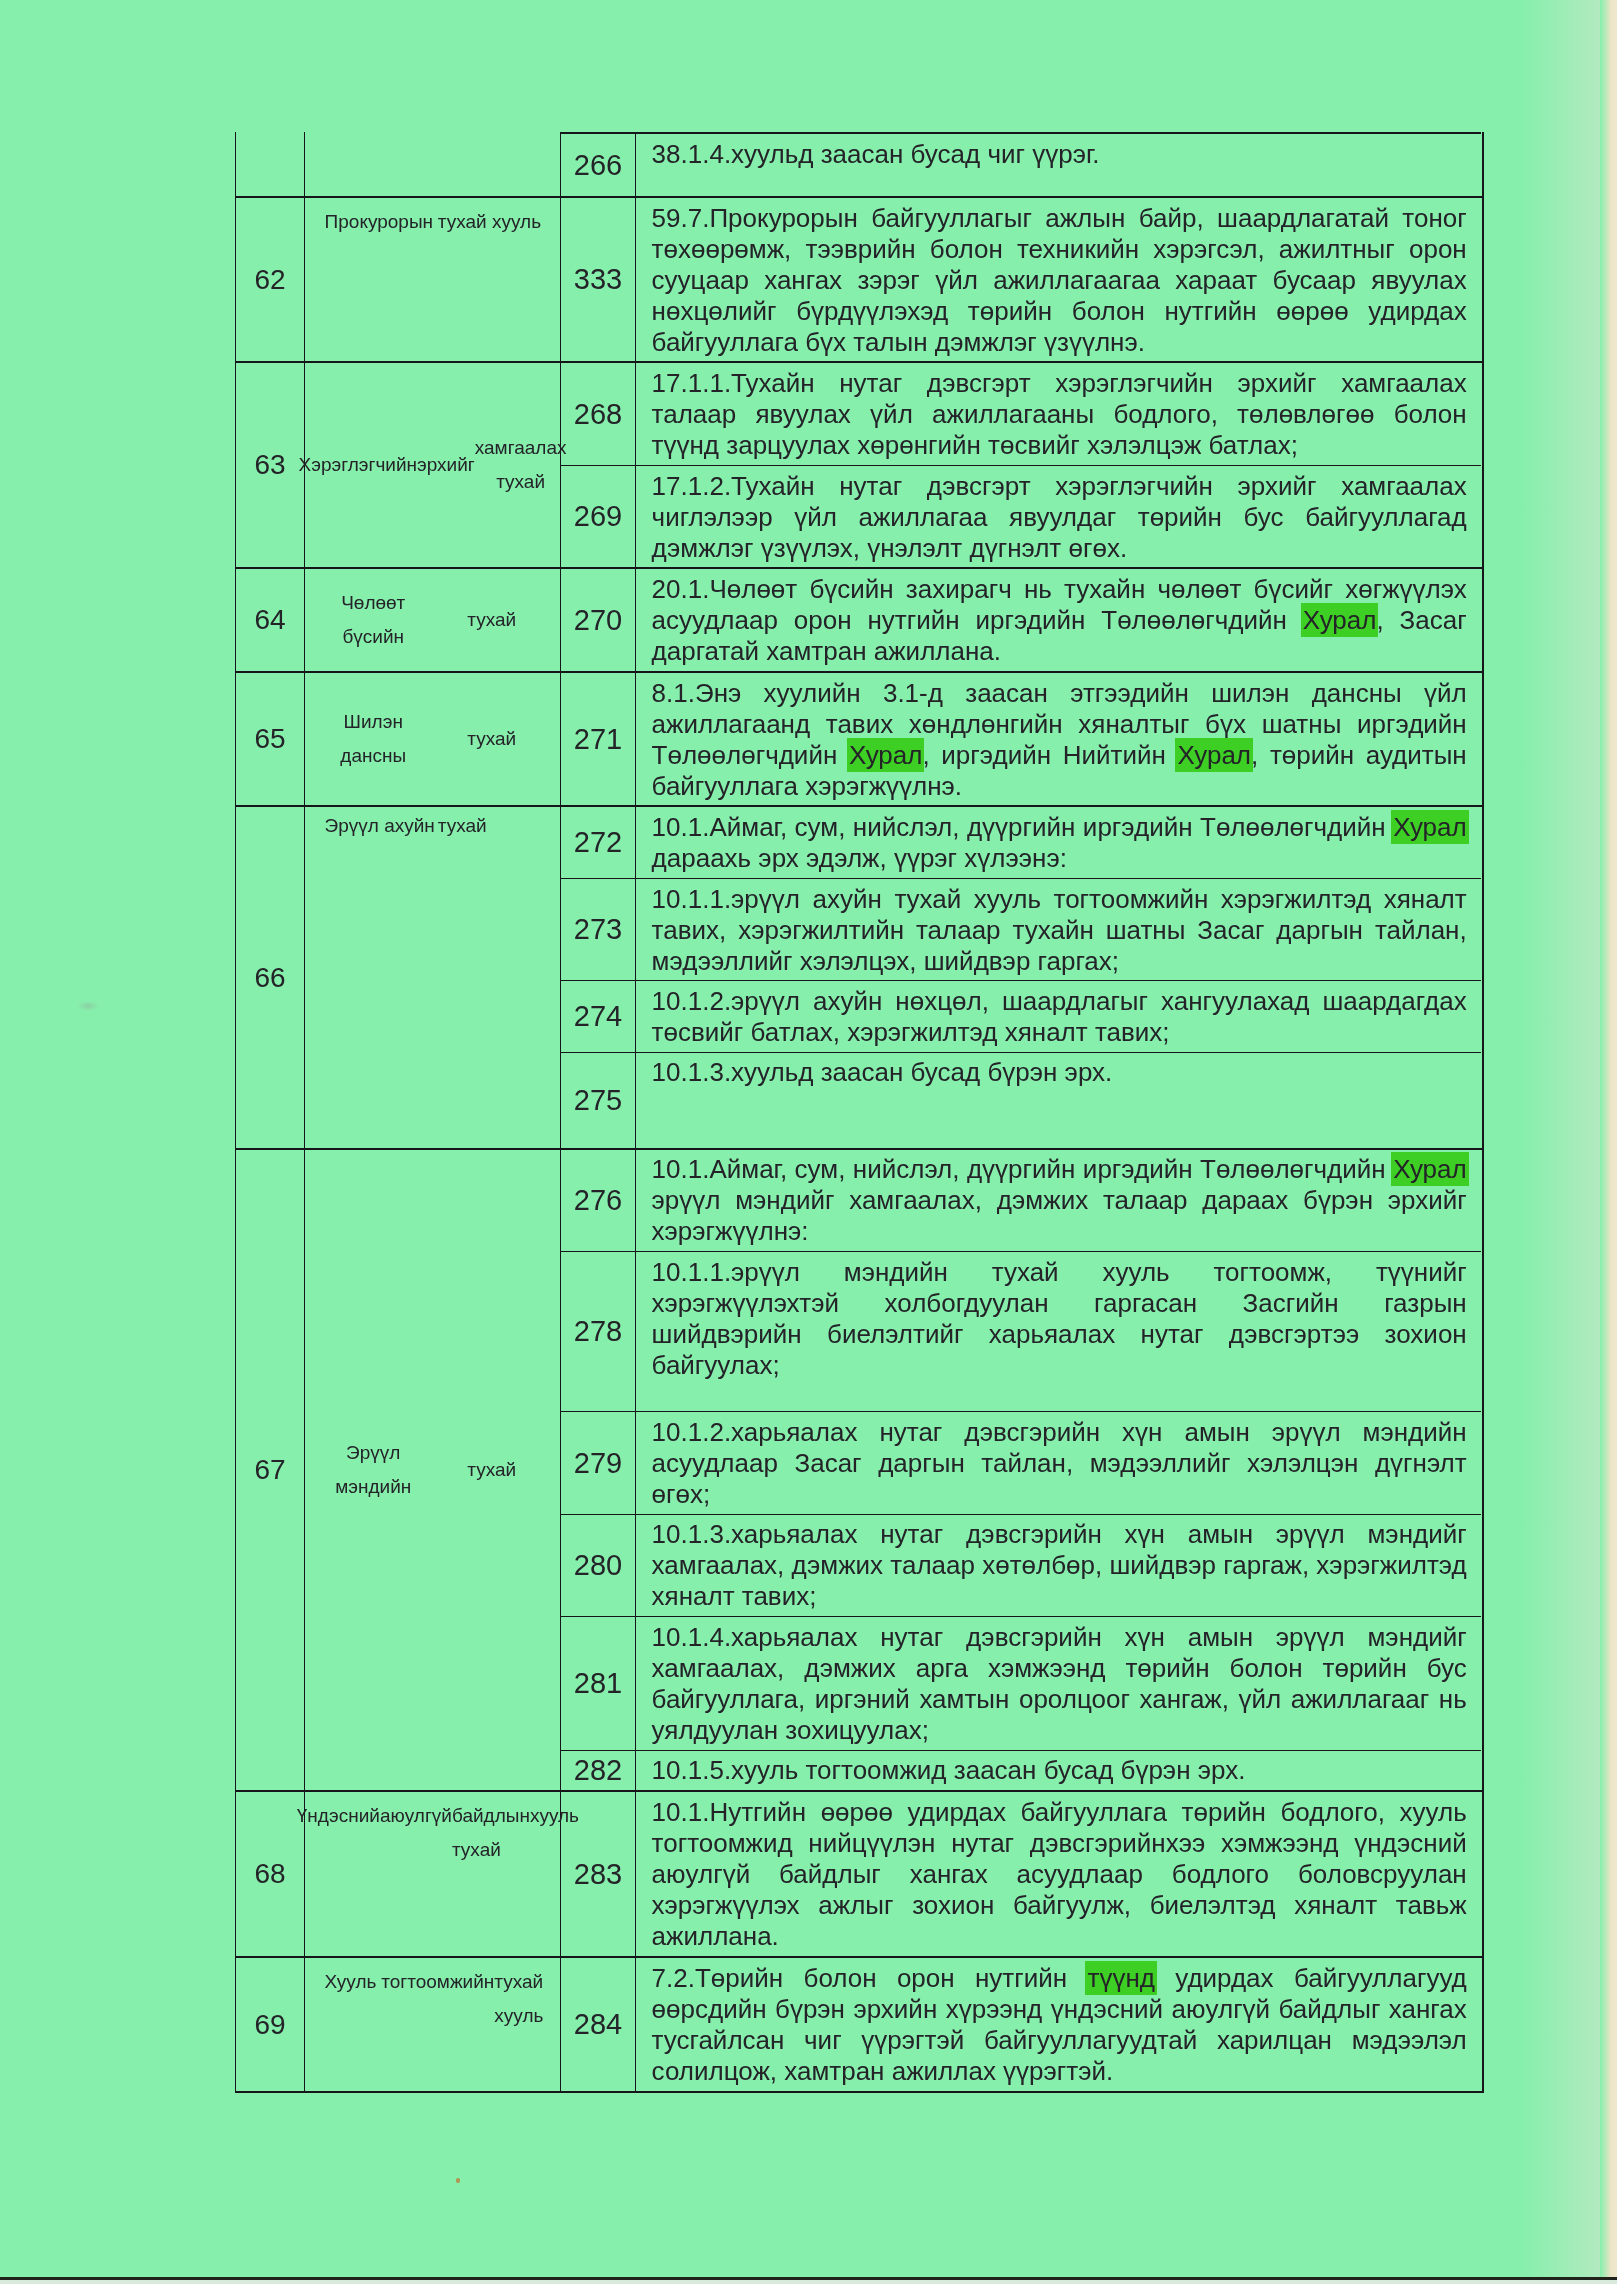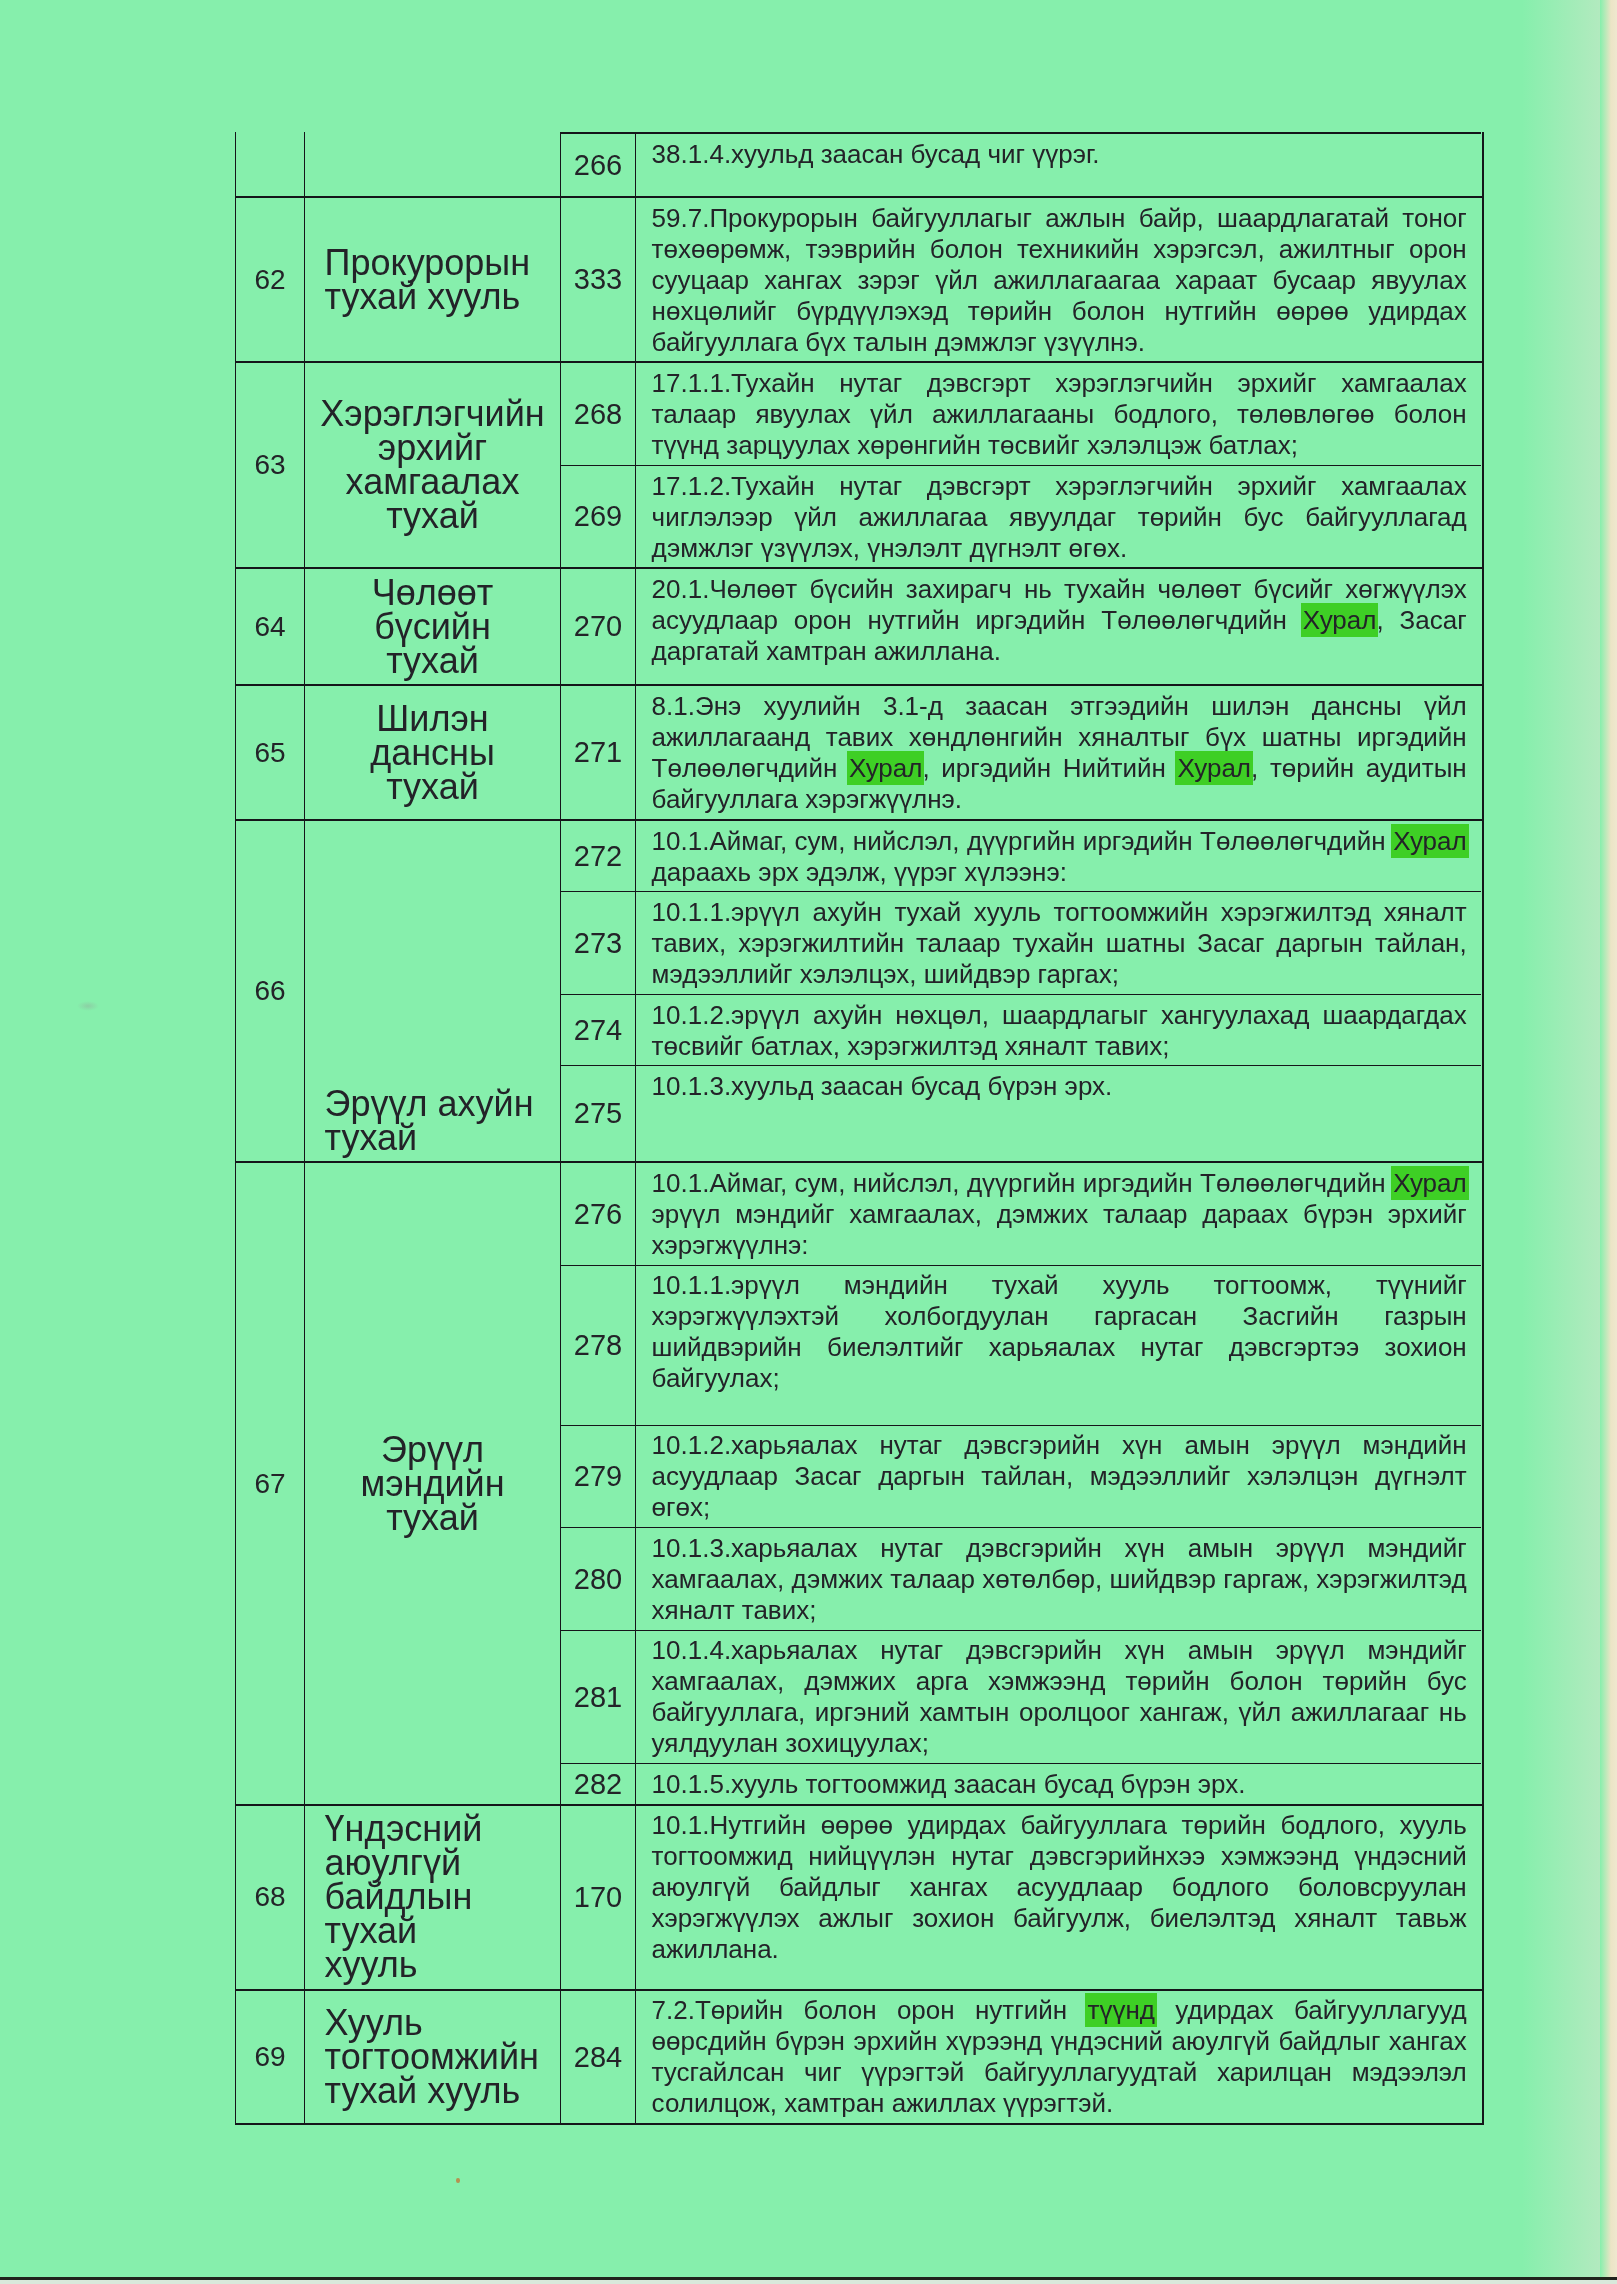--- a/index.html
+++ b/index.html
@@ -53,22 +53,22 @@
   }
   .group + .group{border-top:2.6px solid #15151a;}
   .group.partial .rows{border-top:2.6px solid #15151a;}
   .c1{
     border-right:1.3px solid #15151a;
     display:flex;align-items:center;justify-content:center;
     font-size:28px;
   }
   .c2{
     border-right:1.3px solid #15151a;
-    display:flex;flex-direction:column;justify-content:center;
-    font-size:36px;line-height:34px;
+    display:flex;flex-direction:row;justify-content:center;
+    font-size:19px;line-height:34px;
     padding:6.5px 9px;box-sizing:border-box;
   }
   .c2.vtop{justify-content:flex-end;padding-top:2px;}
   .c2.aleft{align-items:flex-start;text-align:left;padding-left:19.6px;}
   .c2.acenter{align-items:center;text-align:center;}
   .law-line{width:100%;}
   .law-line.jline{text-align:justify;text-align-last:justify;}
   .rows{display:flex;flex-direction:column;}
   .row{
     display:grid;
@@ -227,21 +227,21 @@
       <div class="group">
         <div class="c1">68</div>
         <div class="c2 aleft">
           <div class="law-line">Үндэсний</div>
           <div class="law-line">аюулгүй</div>
           <div class="law-line jline">байдлын тухай</div>
           <div class="law-line">хууль</div>
         </div>
         <div class="rows">
           <div class="row" style="min-height: 164px;">
-            <div class="num">170</div>
+            <div class="num">283</div>
             <div class="txt"><span>10.1.Нутгийн өөрөө удирдах байгууллага төрийн бодлого, хууль тогтоомжид нийцүүлэн нутаг дэвсгэрийнхээ хэмжээнд үндэсний аюулгүй байдлыг хангах асуудлаар бодлого боловсруулан хэрэгжүүлэх ажлыг зохион байгуулж, биелэлтэд хяналт тавьж ажиллана.</span></div>
           </div>
         </div>
       </div>
       <div class="group">
         <div class="c1">69</div>
         <div class="c2 aleft">
           <div class="law-line">Хууль</div>
           <div class="law-line">тогтоомжийн</div>
           <div class="law-line">тухай хууль</div>

